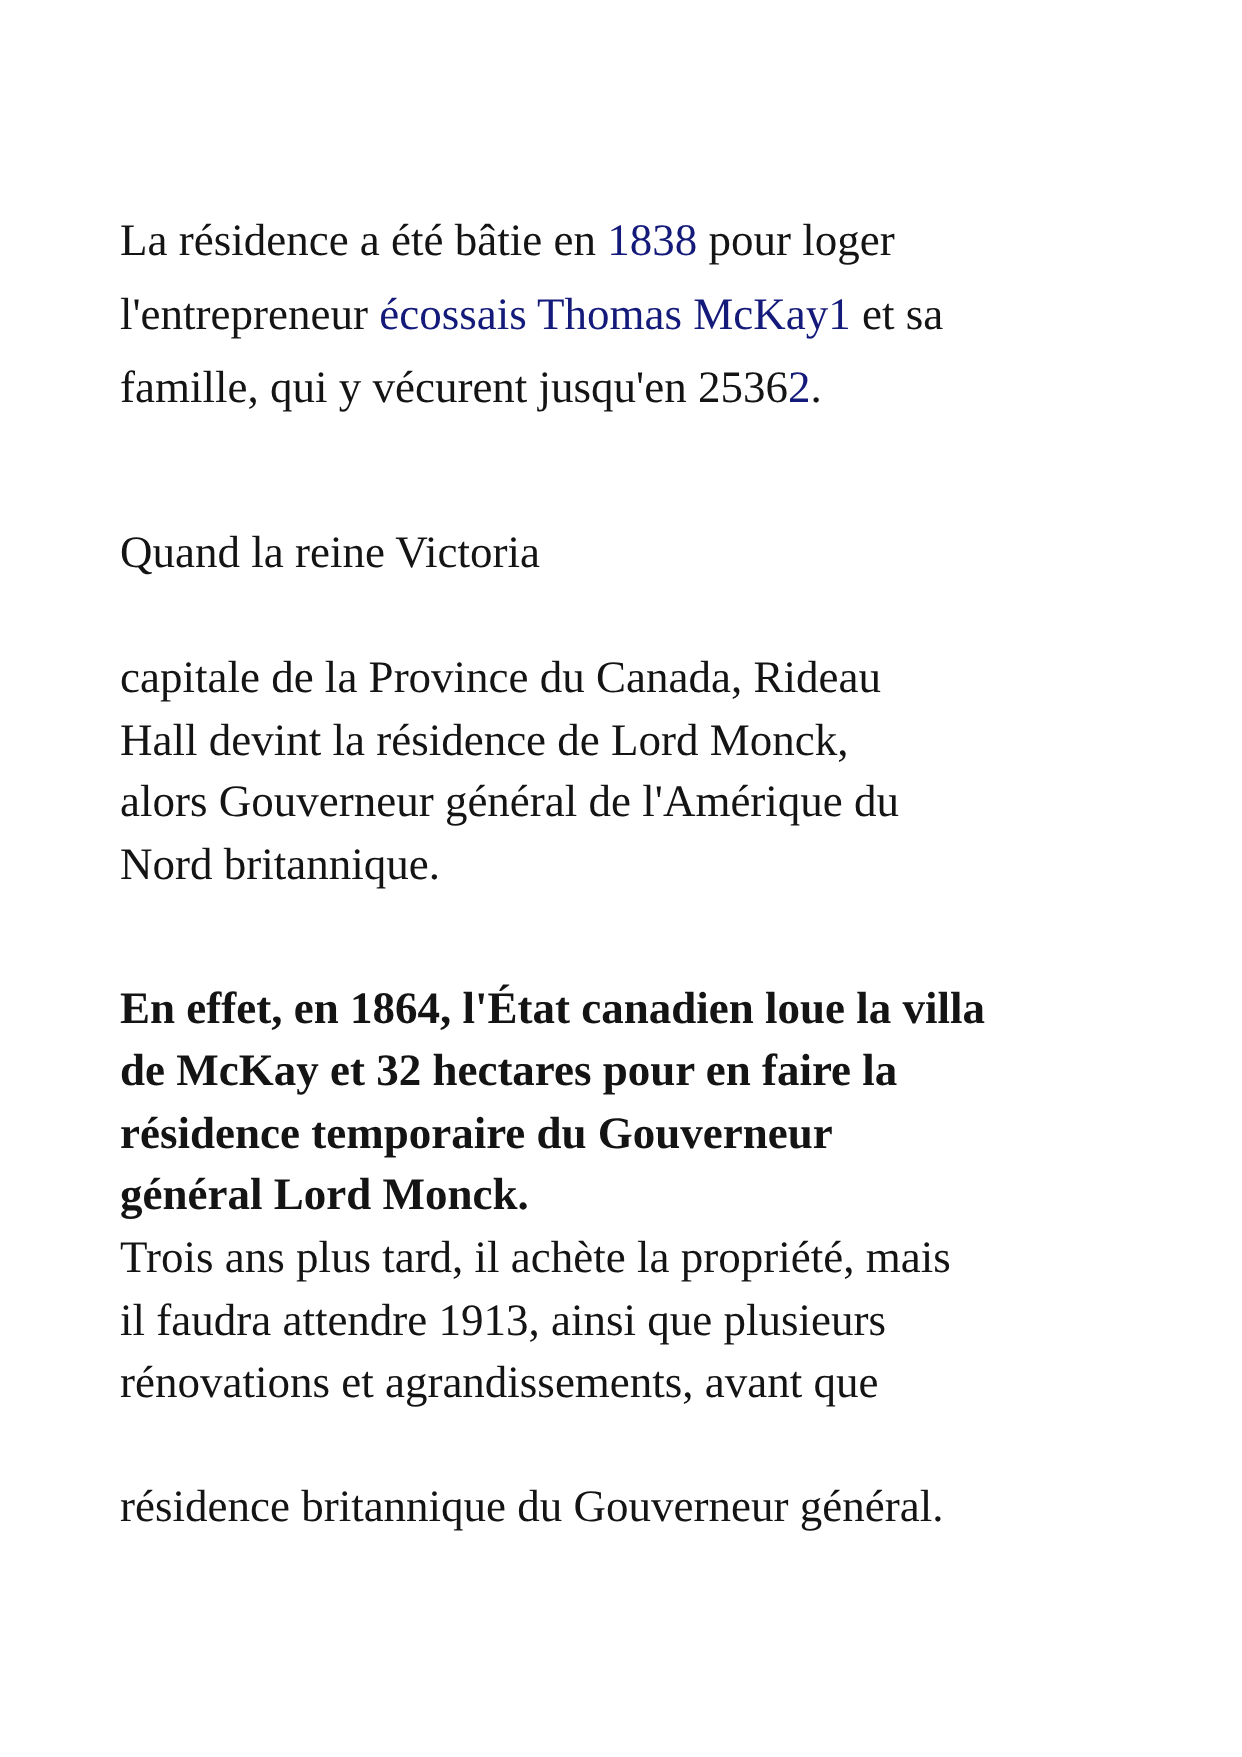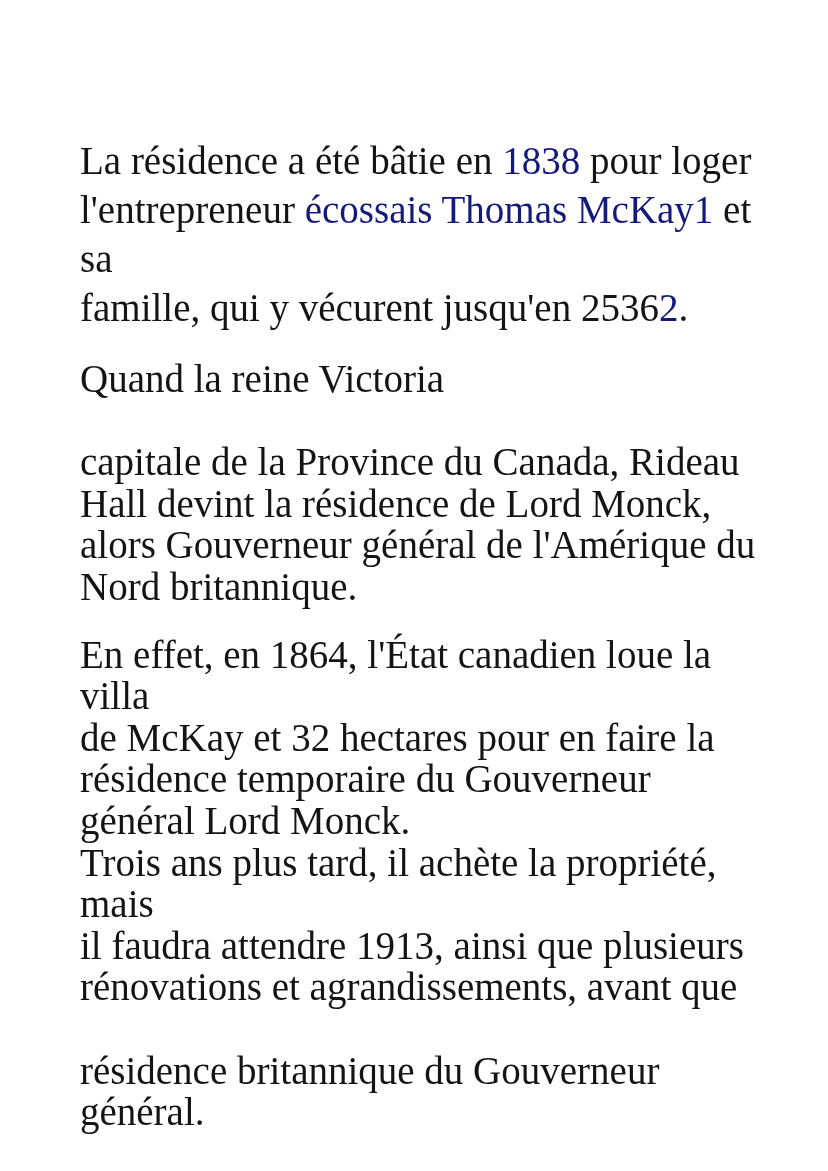--- a/index.html
+++ b/index.html
@@ -13,29 +13,29 @@
       position: relative;
       overflow: hidden;
       font-family: "Liberation Serif", serif;
       color: #141414;
     }
     .page {
       position: absolute;
       left: 80px;
       top: 136px;
       width: 700px;
-      font-size: 39px;
+      font-size: 30px;
     }
     .para {
       margin: 0;
     }
     .p1 { line-height: 49px; }
     .p2, .p3, .p4 { line-height: 41.6px; }
-    .p2 { margin-top: 26px; }
-    .p3 { margin-top: 26px; }
+    .p2 { margin-top: 65px; }
+    .p3 { margin-top: 54px; font-weight: bold; }
     .p4 { }
     a.link {
       color: #141a7a;
       text-decoration: none;
     }
   </style>
 </head>
 <body>
 
 <div class="page">

